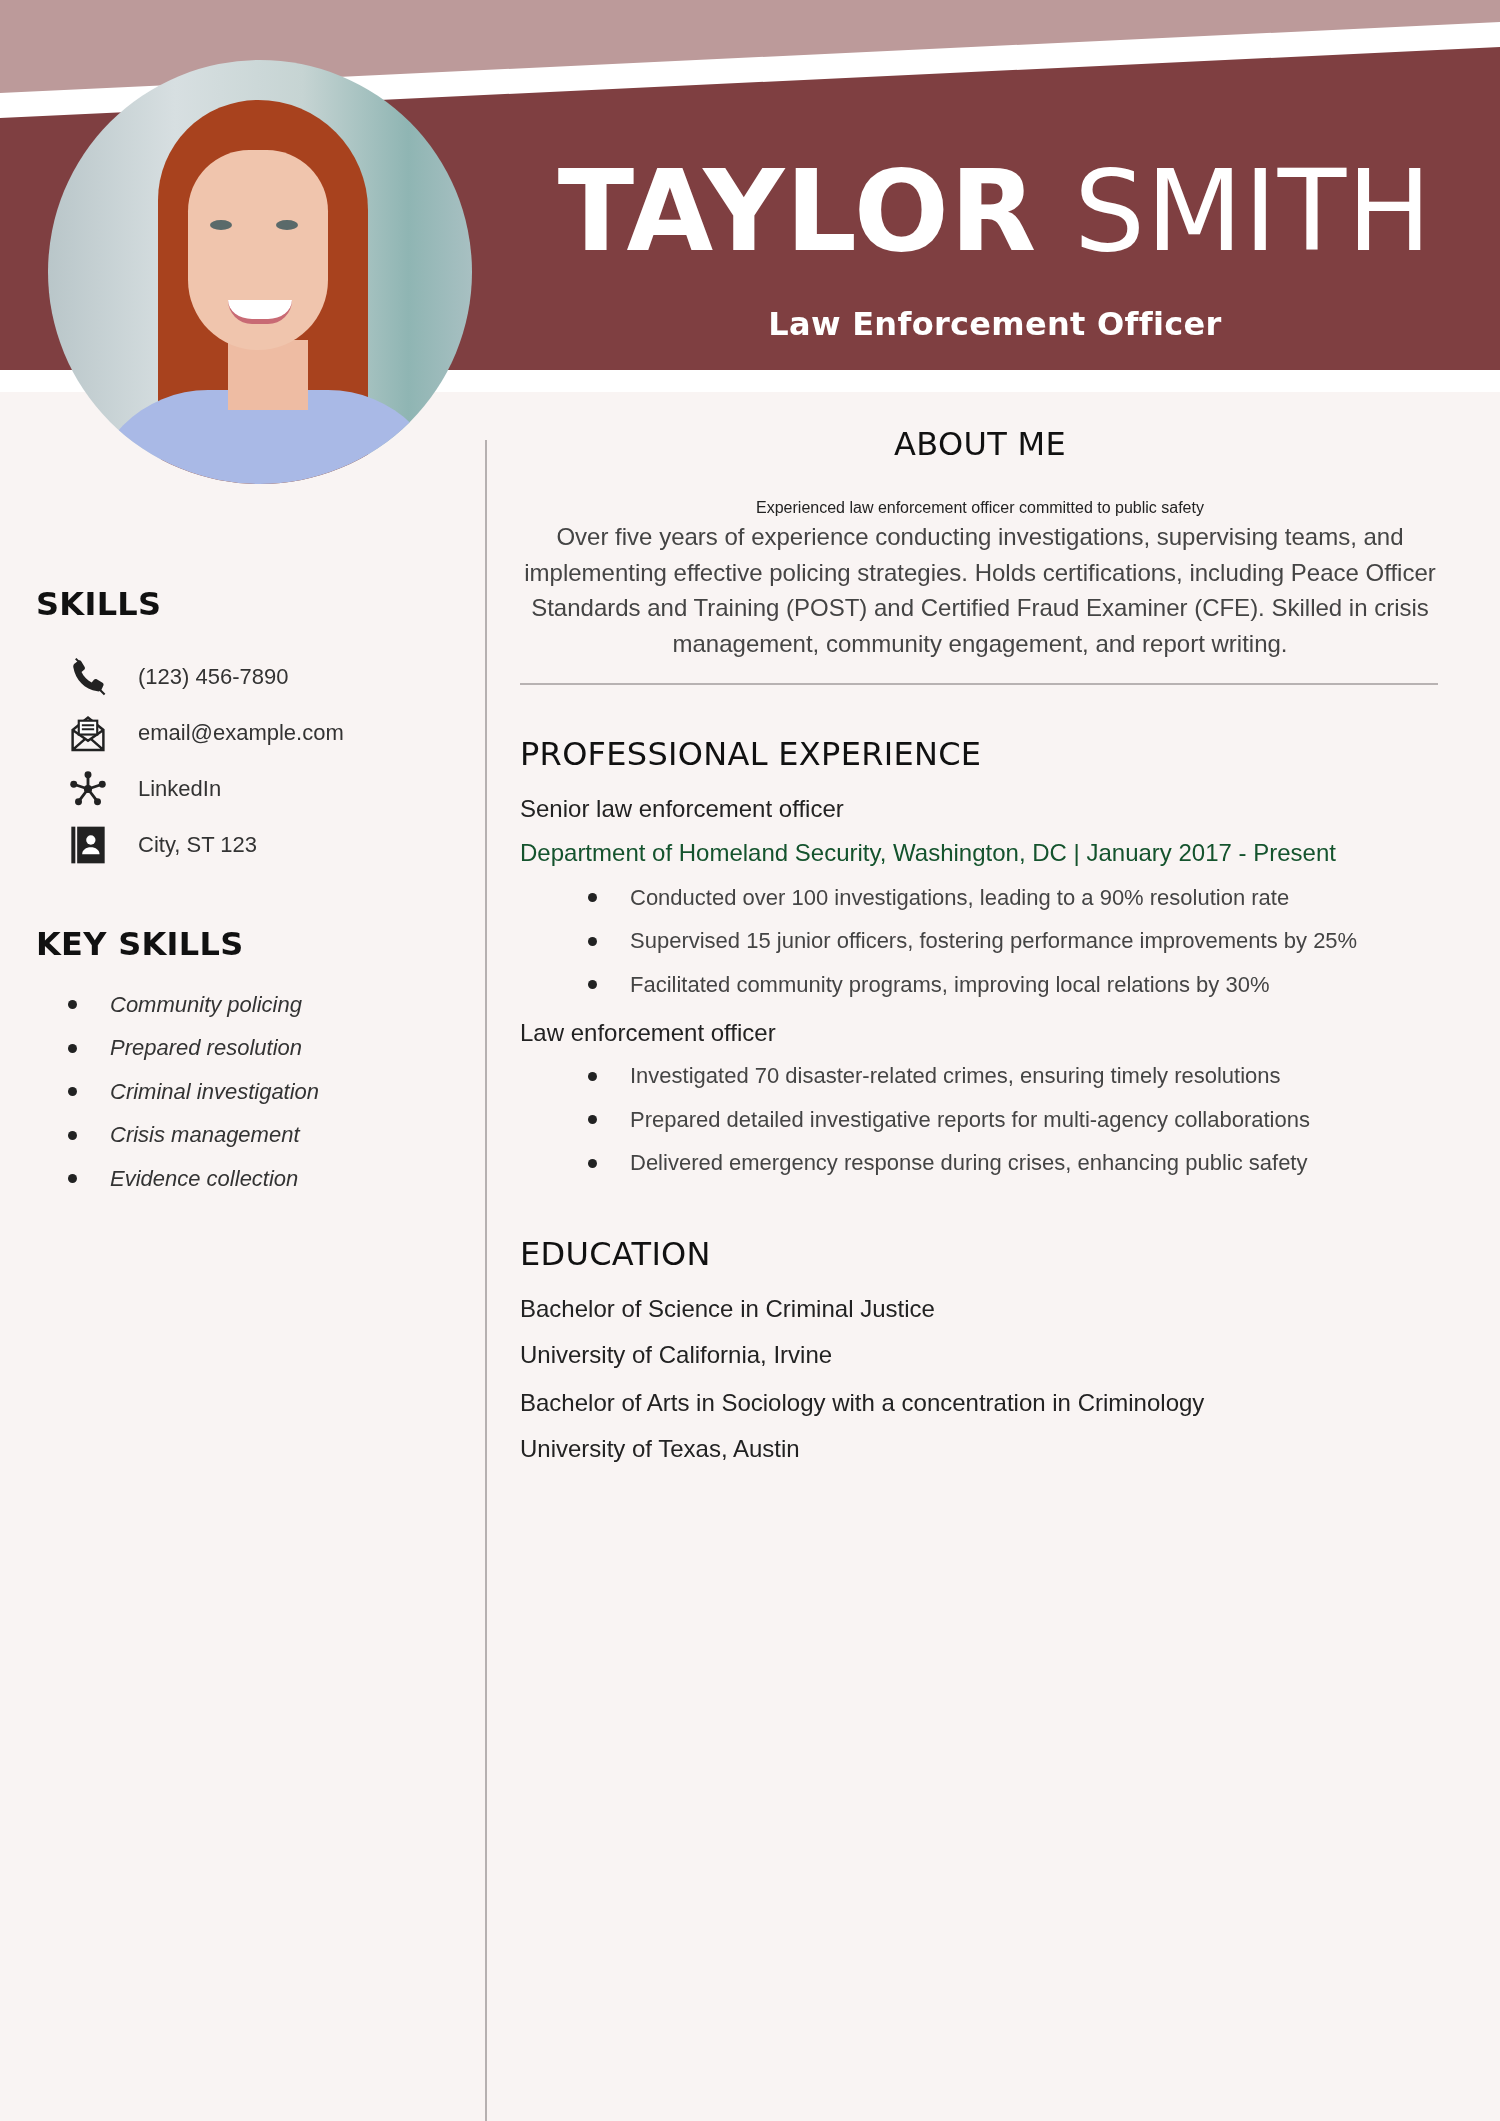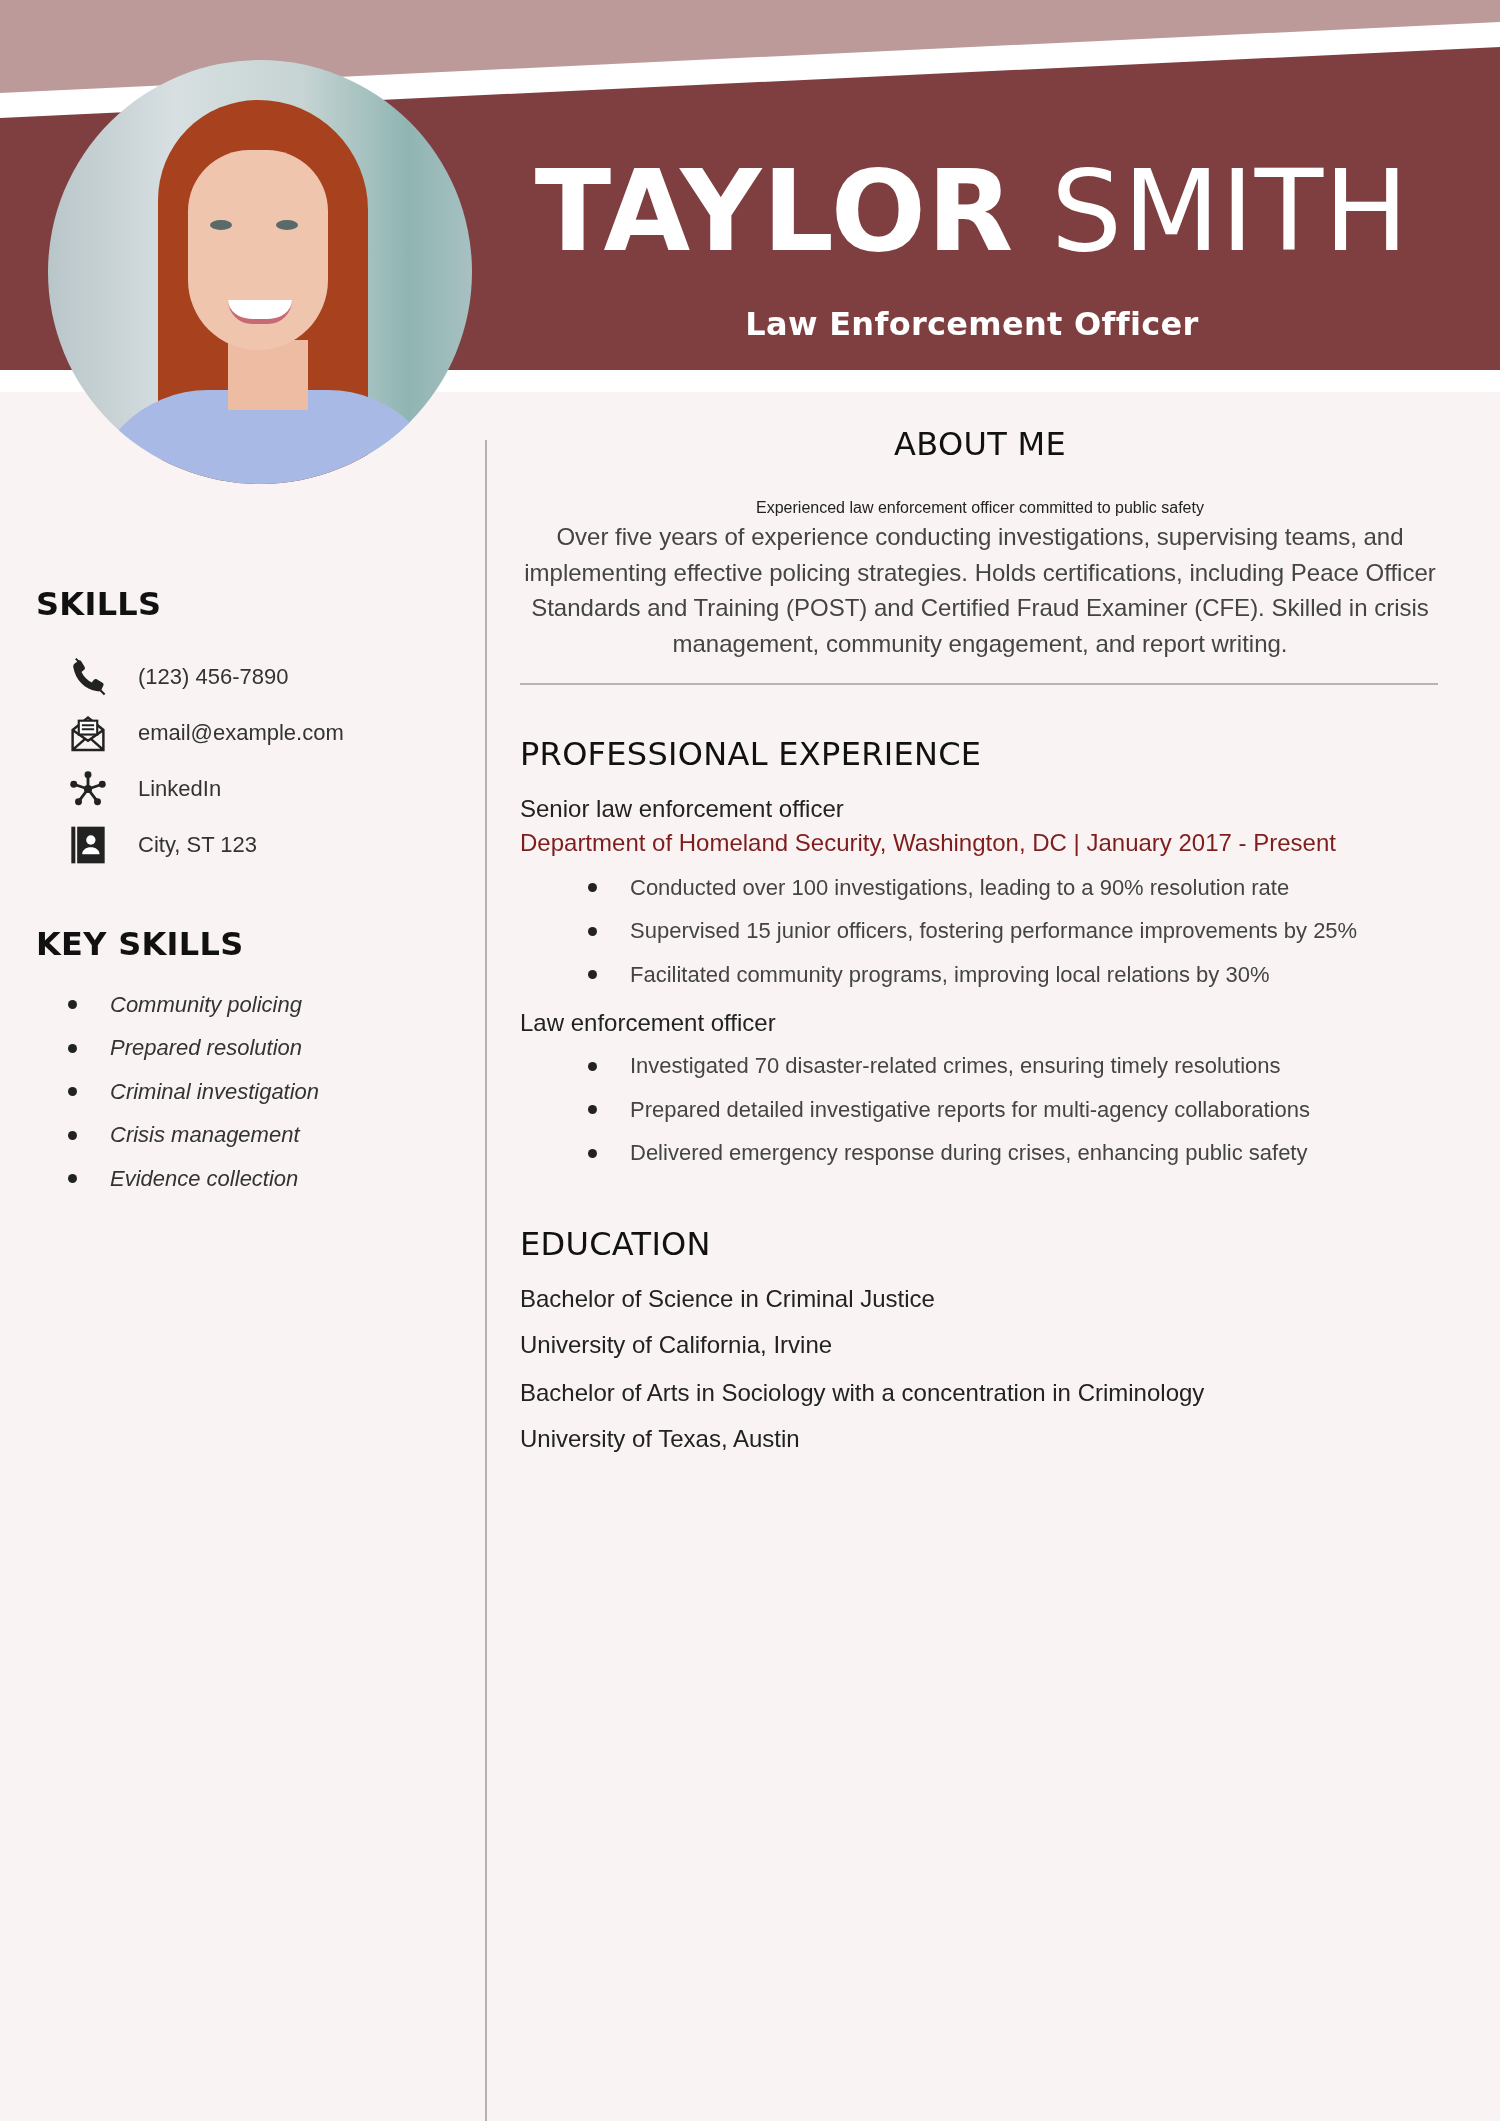--- a/index.html
+++ b/index.html
@@ -8,21 +8,21 @@
     background: #f9f4f3;
     font-family: "Liberation Sans", sans-serif;
     color: #222;
     position: relative;
     overflow: hidden;
   }
   
   .header { position: absolute; left: 0; top: 0; width: 1500px; height: 395px; }
   .header svg.banner { position: absolute; left: 0; top: 0; }
   .name-block {
-    position: absolute; left: 532px; top: 155px; width: 880px;
+    position: absolute; left: 555px; top: 155px; width: 880px;
     text-align: center; color: #fff;
   }
   .name {
     font-family: "DejaVu Sans", sans-serif;
     font-size: 112px; letter-spacing: 1px; line-height: 1;
     white-space: nowrap;
   }
   .name .first { font-weight: bold; }
   .name .last { font-weight: normal; font-family: "DejaVu Sans", sans-serif; }
   .title {
@@ -72,21 +72,21 @@
   .h-right {
     font-family: "DejaVu Sans", sans-serif; font-weight: normal;
     font-size: 32px; color: #111; letter-spacing: 0.3px;
   }
   .about-head { text-align: center; }
   .about-tag { text-align: center; font-size: 16px; color: #222; margin-top: 36px; }
   .about-body { text-align: center; font-size: 24px; color: #444; line-height: 35.5px; margin-top: 2px; padding: 0 0; }
   .hr { width: 918px; height: 2px; background: #b8b2b2; margin-top: 22px; }
   .exp-head { margin-top: 50px; }
   .job-title { font-size: 24px; color: #222; margin-top: 22px; }
-  .job-org { font-size: 24px; color: #7f1d1d; margin-top: 4px; line-height: 31px; }
+  .job-org { font-size: 24px; color: #14532d; margin-top: 14px; line-height: 31px; }
   .bullets { list-style: none; margin-top: 8px; }
   .bullets li { display: flex; align-items: center; height: 43.5px; font-size: 22px; color: #444; }
   .bullets li .dot { width: 9px; height: 9px; border-radius: 50%; background: #222; margin-left: 68px; margin-right: 33px; flex-shrink: 0; }
   .job2 .job-title { margin-top: 12px; }
   .edu-head { margin-top: 50px; }
   .degree { font-size: 24px; color: #222; margin-top: 22px; }
   .school { font-size: 24px; color: #222; margin-top: 18px; }
   .degree.second { margin-top: 20px; }
 </style>
 </head>

